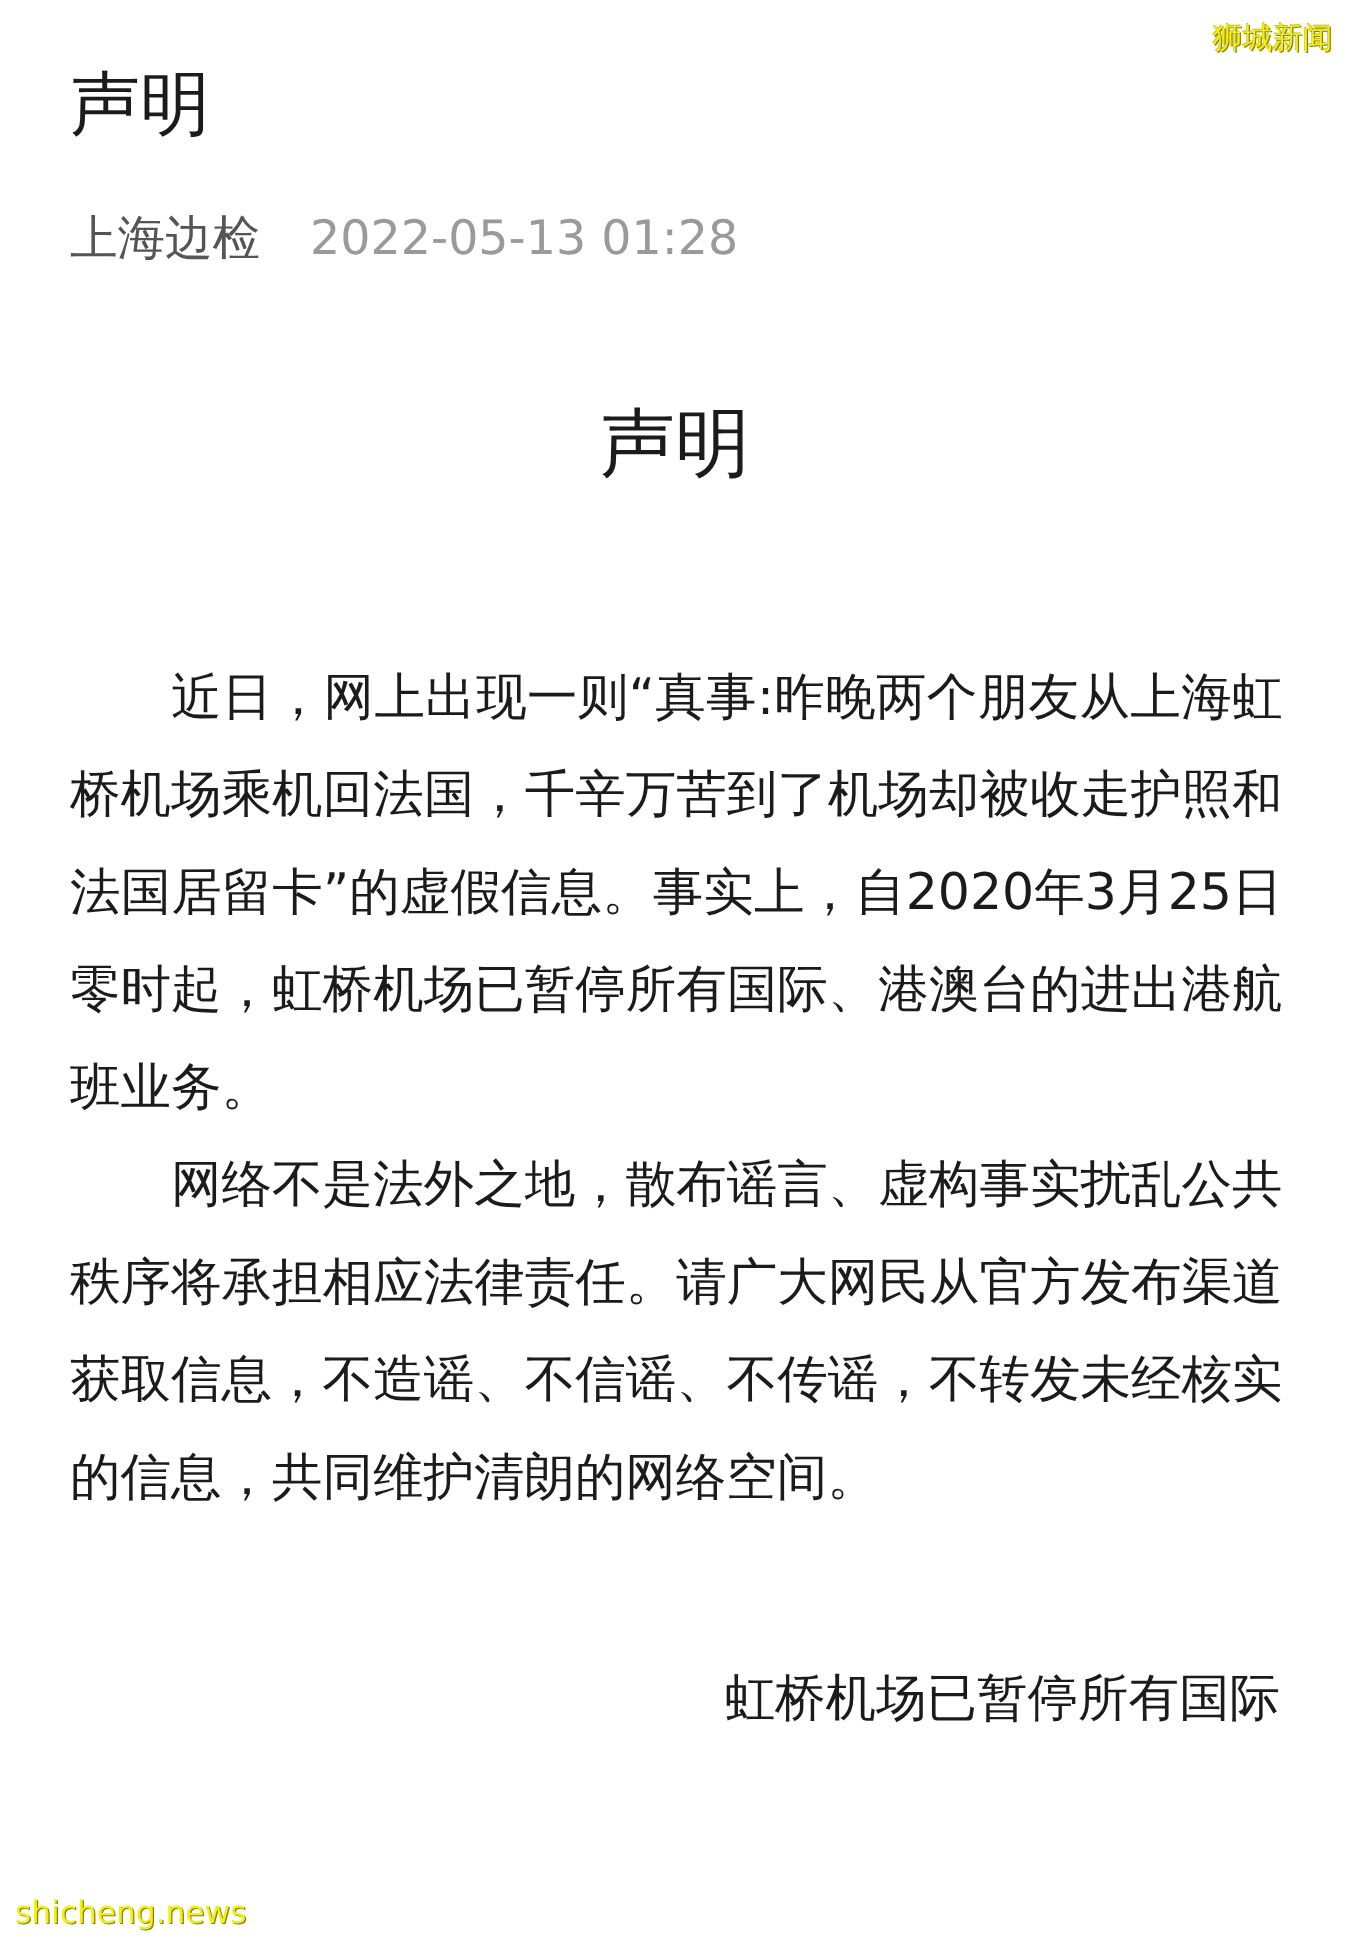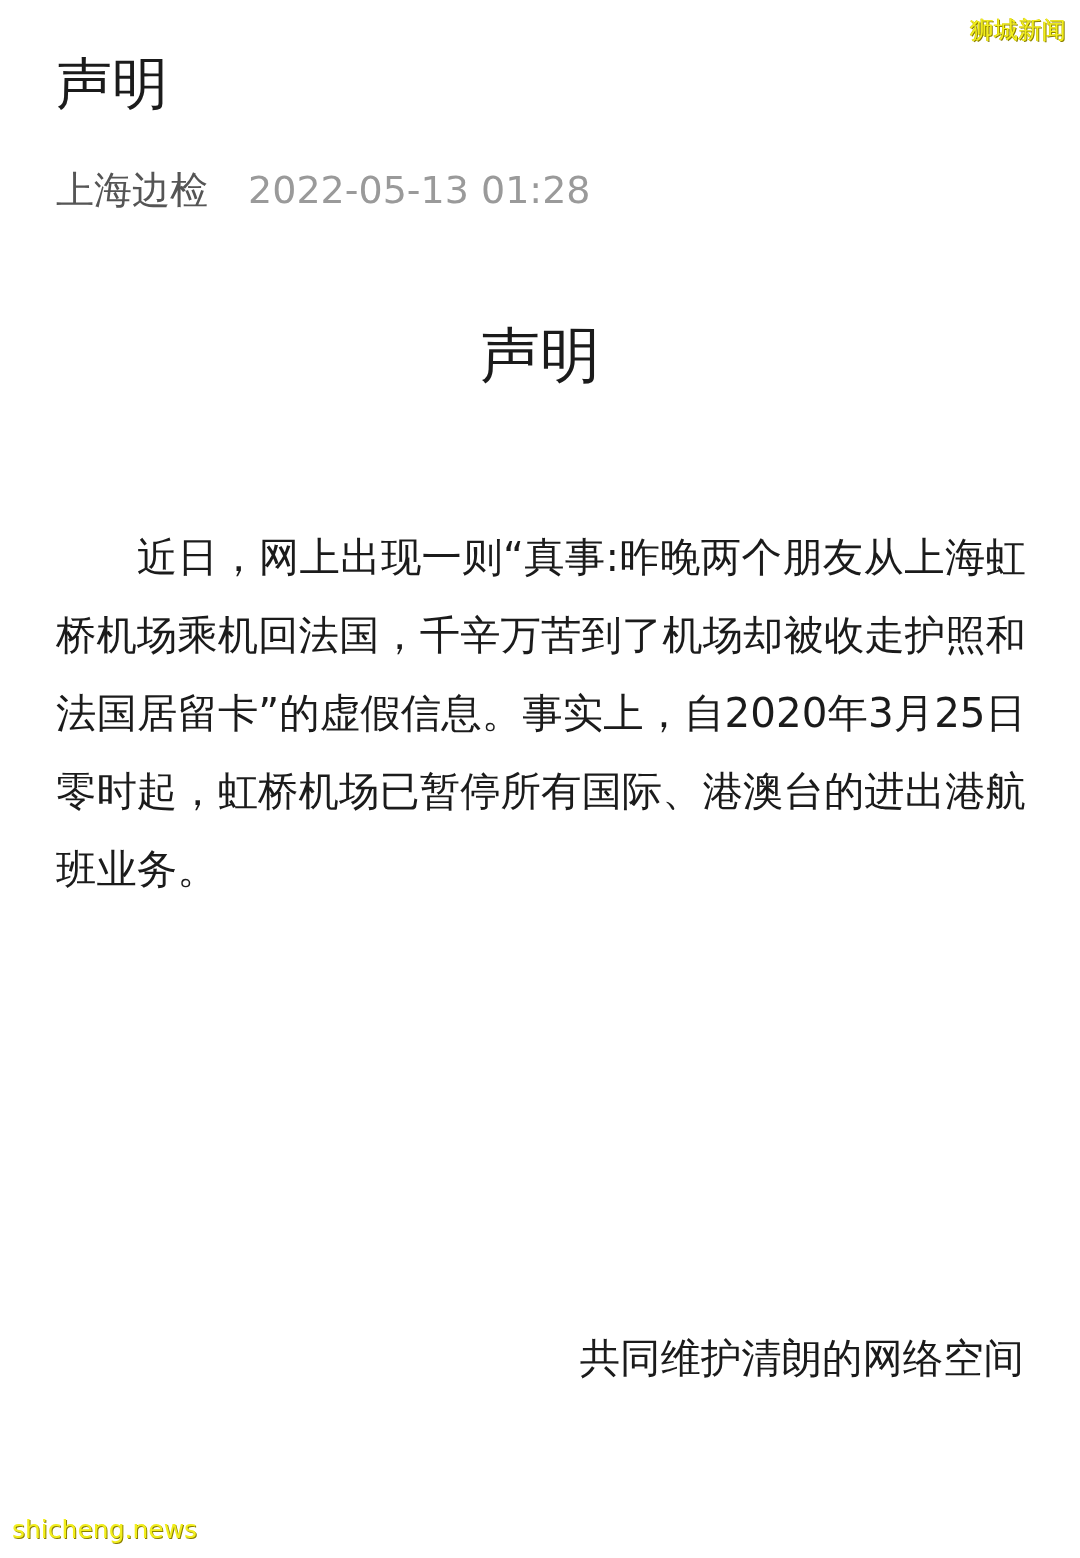--- a/index.html
+++ b/index.html
@@ -108,19 +108,20 @@
 
 <div class="meta">
   <span class="account">上海边检</span>
   <span class="time">2022-05-13 01:28</span>
 </div>
 
 <h2 class="doc-heading">声明</h2>
 
 <div class="body-text">
   <p>近日，网上出现一则“真事:昨晚两个朋友从上海虹桥机场乘机回法国，千辛万苦到了机场却被收走护照和法国居留卡”的虚假信息。事实上，自2020年3月25日零时起，虹桥机场已暂停所有国际、港澳台的进出港航班业务。</p>
+  <p>网络不是法外之地，散布谣言、虚构事实扰乱公共秩序将承担相应法律责任。请广大网民从官方发布渠道获取信息，不造谣、不信谣、不传谣，不转发未经核实的信息，共同维护清朗的网络空间。</p>
 </div>
 
 <div class="signature">
-  <div>共同维护清朗的网络空间</div>
+  <div>虹桥机场已暂停所有国际</div>
 </div>
 
 <div class="watermark-bottom">shicheng.news</div>
 
 </body></html>

